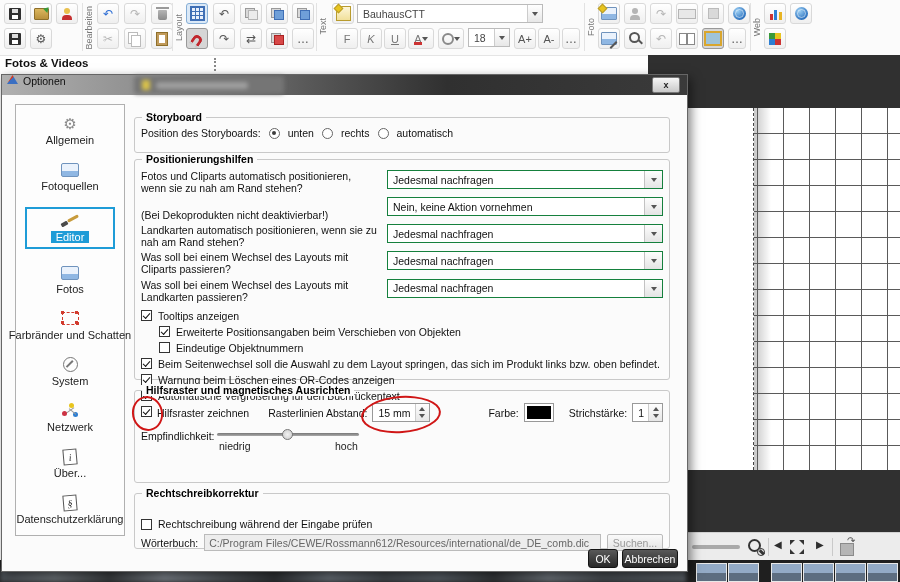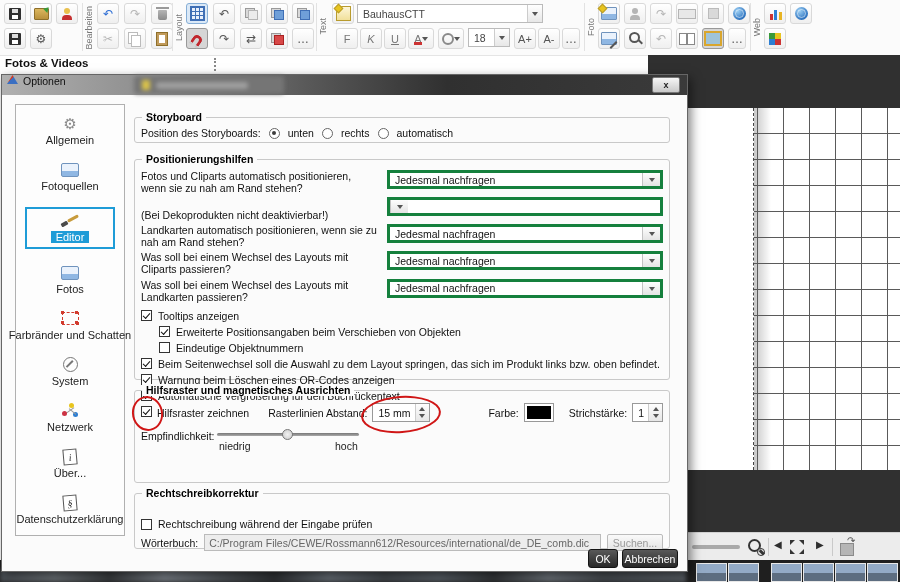--- a/index.html
+++ b/index.html
@@ -150,21 +150,21 @@
   .i-doc{width:12px;height:14px;border:1px solid #555;background:#fff;transform:rotate(-5deg);
     display:flex;align-items:center;justify-content:center;font-family:"Liberation Serif",serif;font-style:italic;font-size:10px;color:#222}
 
   .gb{position:absolute;left:132px;width:536px;border:1px solid #c9c9c9;border-radius:3px;box-sizing:border-box}
   .gb .gt{position:absolute;top:-7px;left:7px;background:#fbfbfb;padding:0 4px;font-weight:bold;font-size:10.5px;color:#000;white-space:nowrap}
 
   .cb{width:11px;height:11px;border:1px solid #333;background:#fff;display:inline-block;position:relative;flex:none;box-sizing:border-box}
   .cb.on::after{content:"";position:absolute;left:1px;top:2px;width:6px;height:3px;border-left:1.8px solid #111;border-bottom:1.8px solid #111;transform:rotate(-48deg)}
   .radio{width:11px;height:11px;border:1px solid #666;border-radius:50%;background:#fff;display:inline-block;position:relative;flex:none;box-sizing:border-box}
   .radio.on::after{content:"";position:absolute;left:2.5px;top:2.5px;width:4px;height:4px;border-radius:50%;background:#3c3c3c}
-  .select{height:19px;border:3px solid #15803d;background:#fff;display:flex;align-items:center;box-sizing:border-box;width:276px;flex:none}
+  .select{height:19px;border:1px solid #15803d;background:#fff;display:flex;align-items:center;box-sizing:border-box;width:276px;flex:none}
   .select .val{padding-left:5px;flex:1;white-space:nowrap;overflow:hidden}
   .select .arr{width:17px;height:100%;border-left:1px solid #c2c2c2;background:linear-gradient(#fdfdfd,#e4e4e4);display:flex;align-items:center;justify-content:center;flex:none}
   .spin{height:19px;border:1px solid #999;background:#fff;display:flex;box-sizing:border-box;flex:none;position:relative}
   .spin .val{padding:3px 4px 0 5px;white-space:nowrap}
   .spin .arrs{width:13px;border-left:1px solid #ccc;display:flex;flex-direction:column;align-items:center;justify-content:center;gap:2px;background:linear-gradient(#fdfdfd,#e7e7e7)}
   .scribble{position:absolute;border:2.5px solid #d01616;border-radius:50%;pointer-events:none;z-index:5}
   .swatch{width:28px;height:17px;border:1px solid #999;background:#000;box-shadow:inset 0 0 0 2px #fff;flex:none}
   .sliderwrap{position:relative;width:142px;height:24px;flex:none}
   .strack{position:absolute;left:0;right:0;top:5px;height:3px;background:linear-gradient(#777,#aaa);border-radius:2px}
   .sthumb{position:absolute;left:46%;top:1px;width:9px;height:9px;border-radius:50%;border:1px solid #777;background:radial-gradient(#f2f2f2,#c9c9c9)}
@@ -466,21 +466,21 @@
         <span class="lbl">Über...</span>
       </div>
       <div class="sbitem">
         <span class="si">
             <span class="i-doc">§</span>
           </span>
         <span class="lbl">Datenschutzerklärung</span>
       </div>
     </div>
 
-    <div class="gb" style="top:42px;height:26px">
+    <div class="gb" style="top:42px;height:36px">
       <span class="gt">Storyboard</span>
       <div class="rowflex" style="padding:9px 0 0 6px;gap:8px">
         <span>Position des Storyboards:</span>
         <span class="radio on"></span>
         <span>unten</span>
         <span class="radio"></span>
         <span>rechts</span>
         <span class="radio"></span>
         <span>automatisch</span>
       </div>
@@ -494,20 +494,21 @@
           <span class="select">
               <span class="val">Jedesmal nachfragen</span>
               <span class="arr">
                 <span class="tri-down"></span>
               </span>
             </span>
         </div>
         <div class="posrow">
           <span class="poslabel"><br><span>(Bei Dekoprodukten nicht deaktivierbar!)</span></span>
           <span class="select">
+              <span class="val">Nein, keine Aktion vornehmen</span>
               <span class="arr">
                 <span class="tri-down"></span>
               </span>
             </span>
         </div>
         <div class="posrow">
           <span class="poslabel">Landkarten automatisch positionieren, wenn sie zu nah am Rand stehen?</span>
           <span class="select">
               <span class="val">Jedesmal nachfragen</span>
               <span class="arr">

